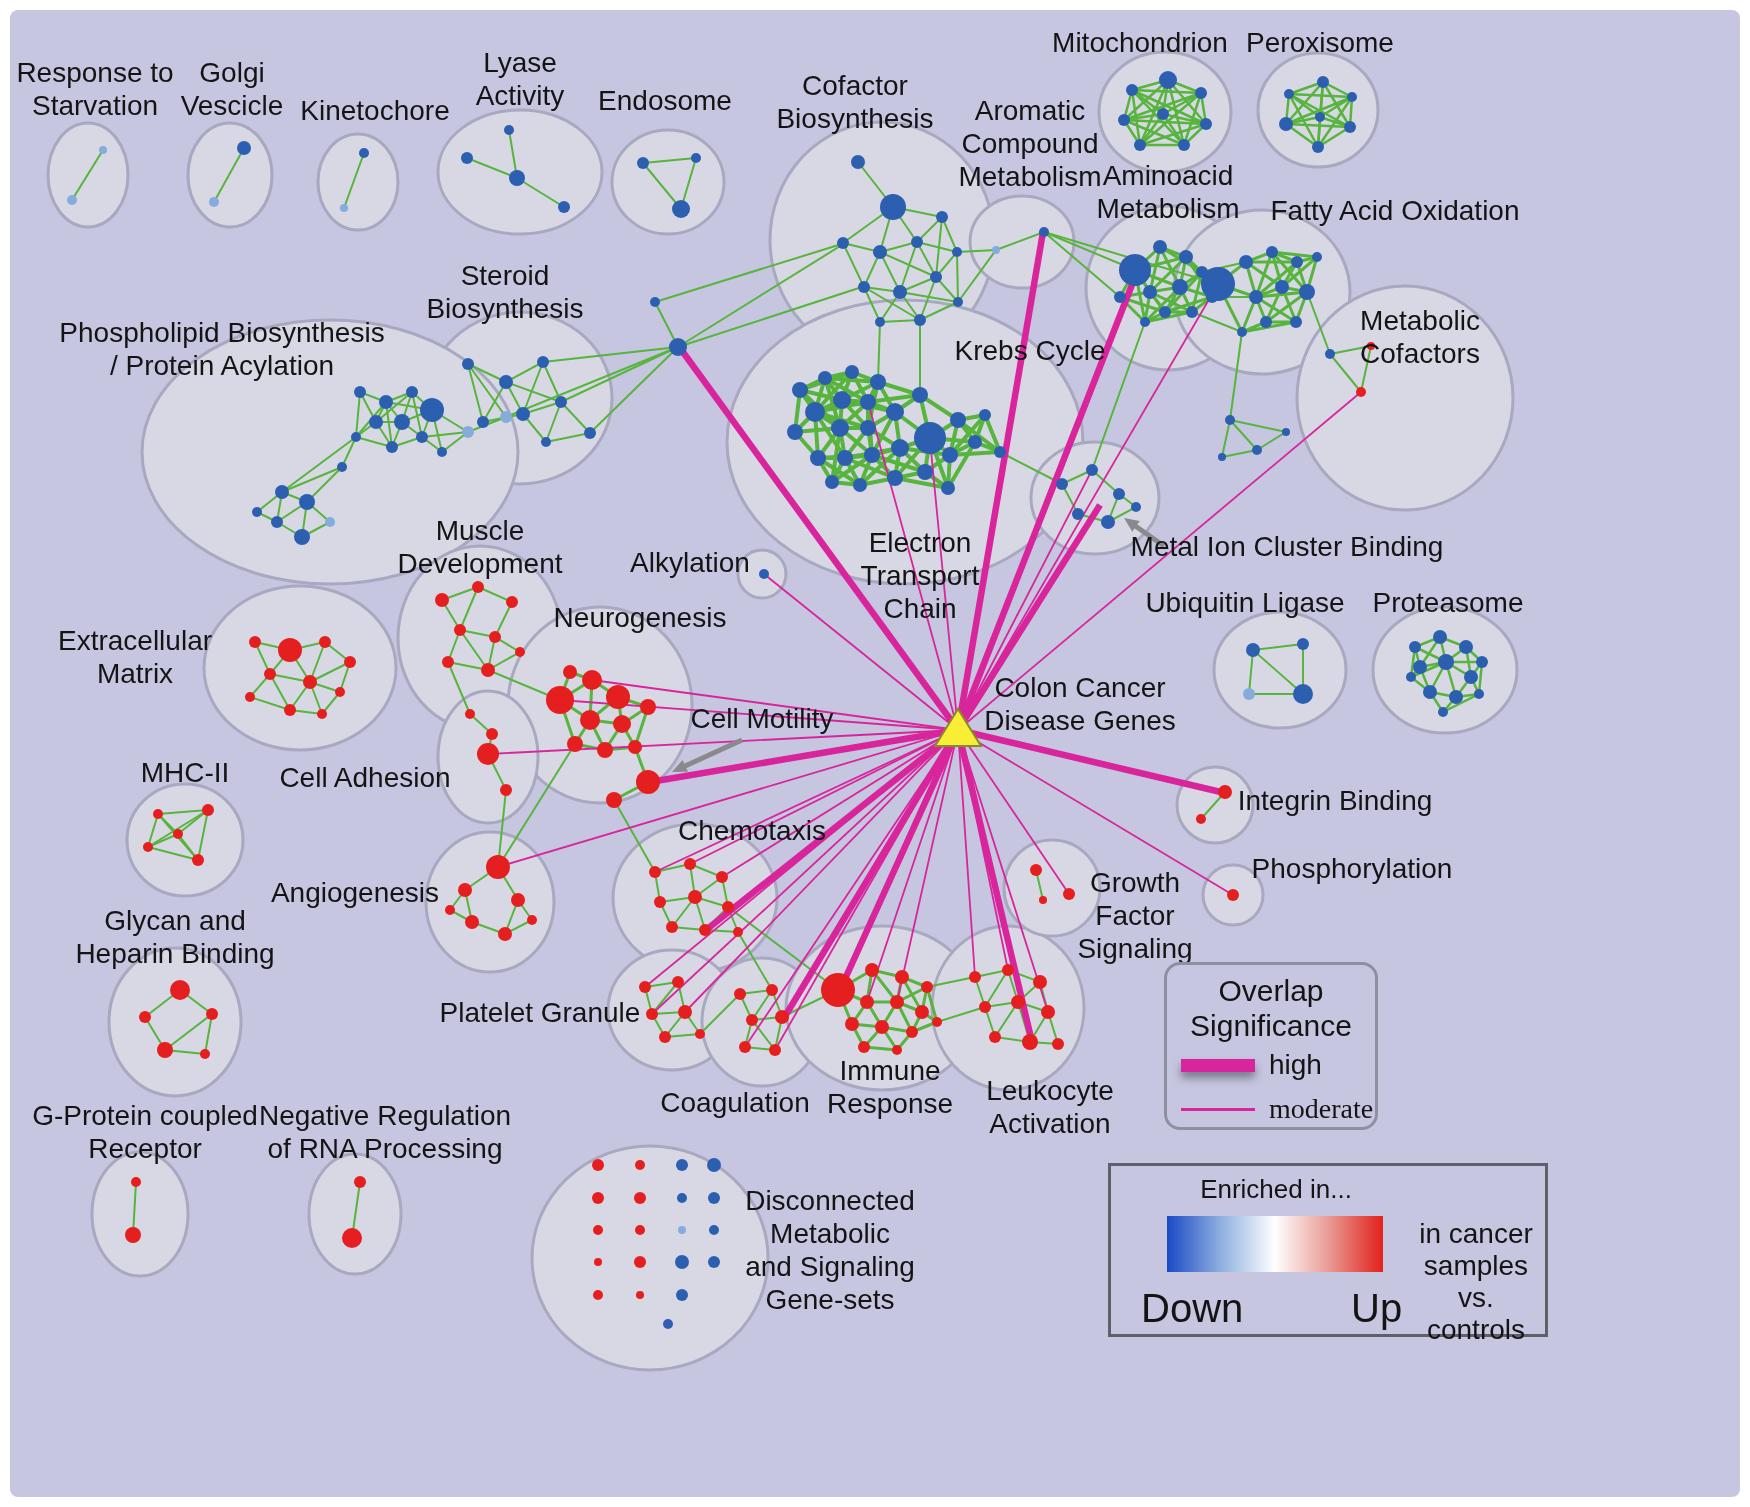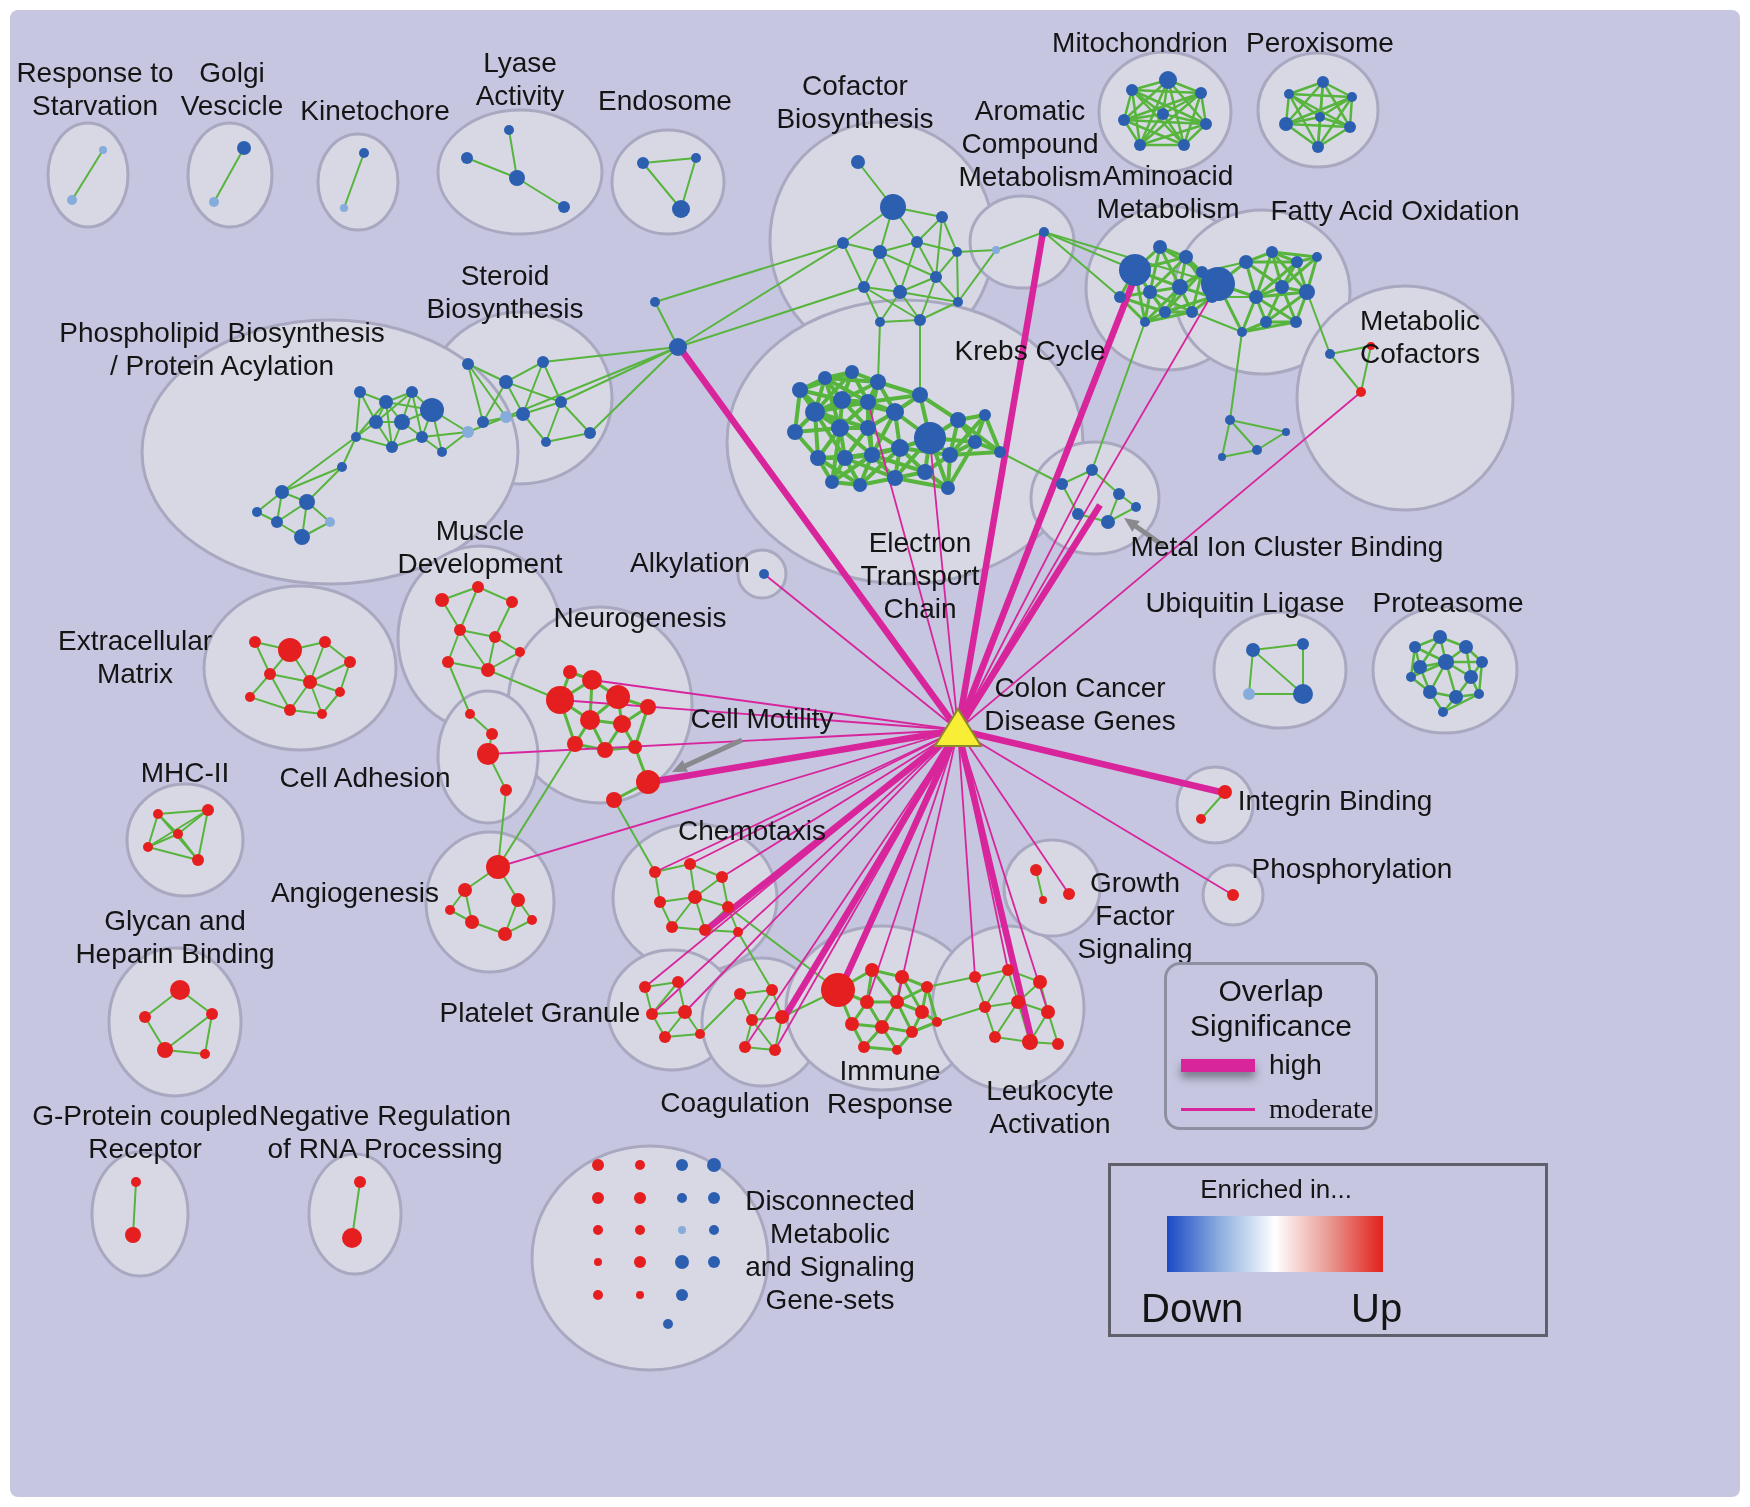--- a/index.html
+++ b/index.html
@@ -999,14 +999,19 @@
       <span class="swatch thin" style="background: rgb(216, 37, 156);"></span>
       <span>moderate</span>
     </div>
   </div>
 
   <div class="legend enriched">
     <div class="enriched-title">Enriched in...</div>
     <div class="gradient-bar" style="background: linear-gradient(to right, rgb(27, 73, 197), rgb(143, 176, 224), rgb(255, 255, 255), rgb(232, 154, 148), rgb(227, 32, 27));"></div>
     <div class="du down">Down</div>
     <div class="du up">Up</div>
+    <div class="side-note">
+      <div>in cancer</div>
+      <div>samples</div>
+      <div>vs. controls</div>
+    </div>
   </div>
 </div>
 
 </body></html>

